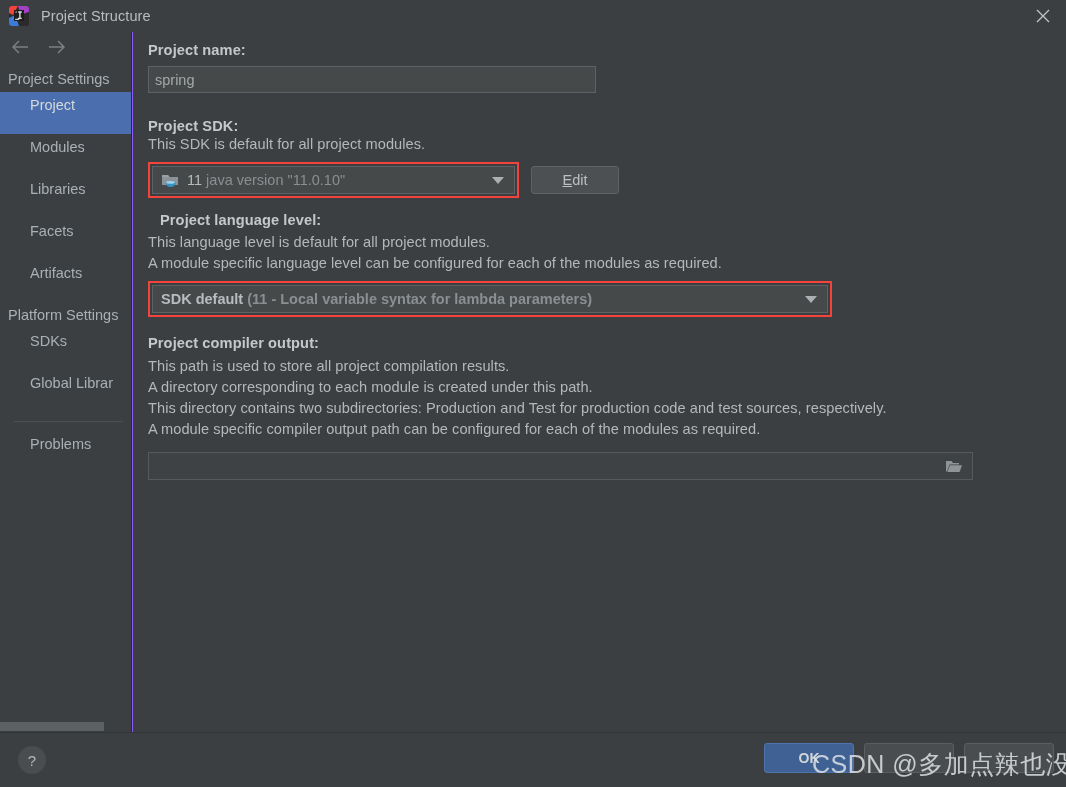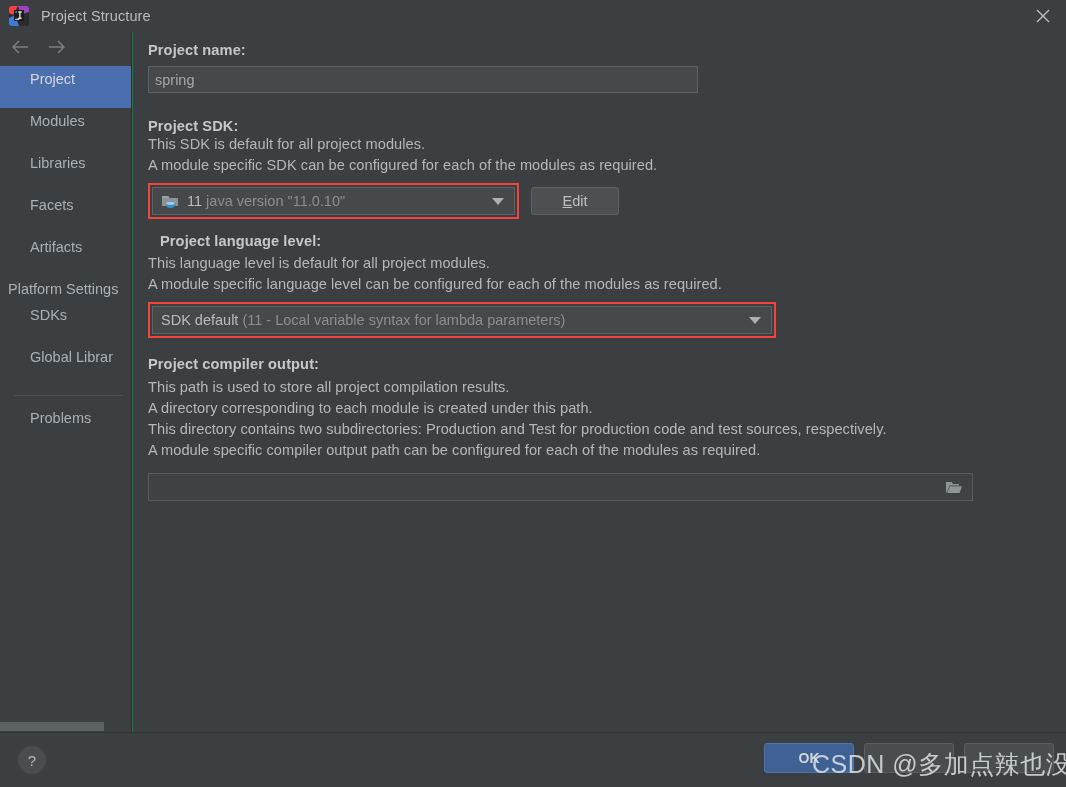--- a/index.html
+++ b/index.html
@@ -5,21 +5,21 @@
   * { box-sizing: border-box; margin: 0; padding: 0; }
   html, body {
     width: 1066px; height: 787px;
     background: #3c3f41;
     font-family: "Liberation Sans", sans-serif;
     overflow: hidden;
   }
   #app {
     position: relative;
     width: 1066px; height: 787px;
-    background: #15803d;
+    background: #8b5cf6;
     border-radius: 25px;
   }
 
   
   .titlebar {
     position: absolute; left: 0; top: 0;
     width: 1066px; height: 32px;
     background: #3c3f41;
     display: flex; align-items: center;
   }
@@ -268,20 +268,21 @@
         </svg>
       </span>
       <span class="nav-arrow">
         <svg width="20" height="16" viewBox="0 0 20 16">
           <path d="M2 8 L17 8 M11 2 L17 8 L11 14" stroke="#8d9194" stroke-width="1.5" fill="none"></path>
         </svg>
       </span>
     </div>
 
     <div class="tree">
+      <div class="tree-group">Project Settings</div>
       <div class="tree-item selected">Project</div>
       <div class="tree-item">Modules</div>
       <div class="tree-item">Libraries</div>
       <div class="tree-item">Facets</div>
       <div class="tree-item">Artifacts</div>
 
       <div class="tree-group">Platform Settings</div>
       <div class="tree-item">SDKs</div>
       <div class="tree-item">Global Librar</div>
 
@@ -292,28 +293,27 @@
 
     <div class="side-scroll-track">
       <div class="side-scroll-thumb"></div>
     </div>
   </div>
 
   <div class="main">
 
     
     <div style="margin-top:4px;" class="lbl-bold">Project name:</div>
-    <div class="text-field" style="width:550px; margin-top:8px;">
+    <div class="text-field" style="width:448px; margin-top:8px;">
       <span class="val">spring</span>
     </div>
 
     
     <div class="lbl-bold" style="margin-top:25px;">Project SDK:</div>
     <div class="lbl-plain" style="margin-top:0;">This SDK is default for all project modules.</div>
-    <div class="lbl-plain">A module specific SDK can be configured for each of the modules as required.</div>
 
     <div style="display:flex; align-items:center; gap:12px; margin-top:7px;">
       <div class="redbox">
         <div class="combo" style="width:363px;">
           <span class="sdk-ico">
             <svg width="19" height="16" viewBox="0 0 19 16">
               <path d="M1 3 L7 3 L8.5 5 L17 5 L17 13 L1 13 Z" fill="#8b9299"></path>
               <path d="M1 3 L7 3 L8.5 5 L1 5 Z" fill="#9aa2a8"></path>
               <ellipse cx="9.5" cy="12" rx="4.2" ry="3" fill="#3592c4"></ellipse>
               <path d="M13.2 10.6 q2 .6 0 2" stroke="#3592c4" stroke-width="1.1" fill="none"></path>
@@ -329,21 +329,21 @@
           <span>dit</span>
         </button>
     </div>
 
     
     <div class="lbl-bold" style="margin-top:14px;margin-left:12px;">Project language level:</div>
     <div class="lbl-plain" style="margin-top:4px;">This language level is default for all project modules.</div>
     <div class="lbl-plain">A module specific language level can be configured for each of the modules as required.</div>
 
     <div class="redbox" style="margin-top:7px;">
-      <div class="combo" style="width:620px;">
+      <div class="combo" style="width:676px;font-weight:bold;">
         <span class="combo-txt"><span>SDK default</span> <span class="dim">(11 - Local variable syntax for lambda parameters)</span></span>
         <span class="caret"></span>
       </div>
     </div>
 
     
     <div class="lbl-bold" style="margin-top:18px;">Project compiler output:</div>
     <div class="lbl-plain" style="margin-top:5px;">This path is used to store all project compilation results.</div>
     <div class="lbl-plain">A directory corresponding to each module is created under this path.</div>
     <div class="lbl-plain">This directory contains two subdirectories: Production and Test for production code and test sources, respectively.</div>

